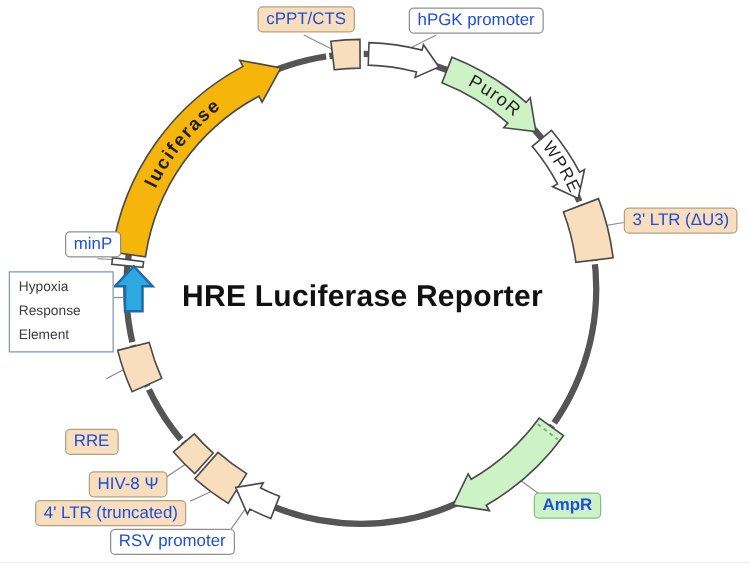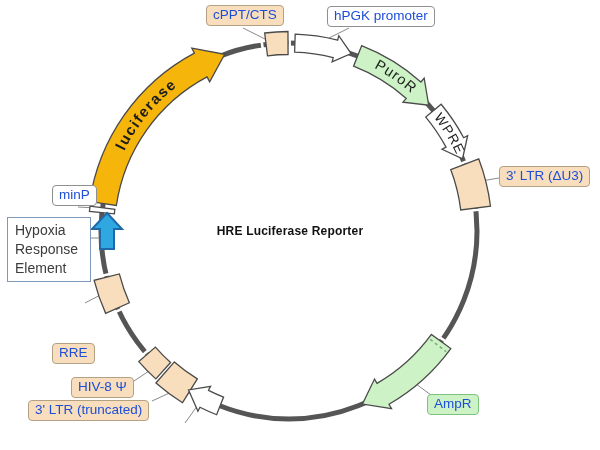--- a/index.html
+++ b/index.html
@@ -12,34 +12,34 @@
   .lbl{
     position:absolute;font-size:13.5px;color:#1d4ed8;line-height:16px;
     padding:1px 6px 2px 6px;border-radius:4px;border:1px solid #8f8f8f;
     background:#ffffff;white-space:nowrap;
   }
   .lbl.tan{background:#F8DEBD;border-color:#b3a185;}
   .lbl.green{background:#CDF2C5;border-color:#7fc27f;}
   #lbl-cppt{left:206px;top:5px;}
   #lbl-hpgk{left:327px;top:6px;}
   #lbl-ltr3{left:499px;top:166px;}
-  #lbl-ampr{left:427px;top:394px;}
+  #lbl-ampr{left:427px;top:394px;font-weight:bold;}
   #lbl-rsv{left:88px;top:423px;}
   #lbl-ltr5{left:28px;top:400px;}
   #lbl-psi{left:71px;top:377px;}
   #lbl-rre{left:52px;top:296px;margin-top:47px;}
   #lbl-minp{left:36px;top:185px;margin-left:16px;}
   #lbl-hre{
     left:7px;top:217px;width:68px;white-space:normal;border-radius:0;
-    border:1.5px solid #7e98ba;font-size:14px;line-height:19px;color:#3c3c3c;
+    border:1.5px solid #7e98ba;font-size:11px;line-height:19px;color:#3c3c3c;
     padding:3px 7px;background:#ffffff;
   }
   #title{
     position:absolute;left:140px;top:224px;width:300px;text-align:center;
-    font-size:12px;font-weight:bold;color:#111;letter-spacing:0.2px;
+    font-size:24px;font-weight:bold;color:#111;letter-spacing:0.2px;
   }
 </style>
 </head>
 <body>
 
 <div id="stage">
   <svg id="map" width="600" height="450">
       <circle cx="289" cy="231" r="188" fill="none" stroke="#555555" stroke-width="5"></circle>
       <line x1="263.47" y1="53.83" x2="260.90" y2="36.01" stroke="#ffffff" stroke-width="2.6"></line>
       <line x1="289.62" y1="52.00" x2="289.69" y2="34.00" stroke="#ffffff" stroke-width="2.6"></line>
@@ -79,20 +79,21 @@
       <path d="M 155.84 378.89 A 199 199 0 0 1 138.81 361.56 L 155.42 347.12 A 177 177 0 0 0 170.56 362.54 Z" fill="#F8DEBD" stroke="#4a4a4a" stroke-width="1.3" stroke-linejoin="miter"></path>
       <path d="M 105.66 313.39 A 201 201 0 0 1 94.14 280.31 L 119.35 273.93 A 175 175 0 0 0 129.38 302.74 Z" fill="#F8DEBD" stroke="#4a4a4a" stroke-width="1.3" stroke-linejoin="miter"></path>
       <path d="M 89.46 211.43 A 200.5 200.5 0 0 1 90.04 206.22 L 114.85 209.31 A 175.5 175.5 0 0 0 114.34 213.87 Z" fill="#FFFFFF" stroke="#4a4a4a" stroke-width="1.3" stroke-linejoin="miter"></path>
       <polygon points="107,213 122,229 114,229 114,249 100,249 100,229 92,229" fill="#2FA8E1" stroke="#2069A8" stroke-width="2" stroke-linejoin="miter"></polygon>
     </svg>
 
   <div class="lbl tan" id="lbl-cppt">cPPT/CTS</div>
   <div class="lbl" id="lbl-hpgk">hPGK promoter</div>
   <div class="lbl tan" id="lbl-ltr3">3' LTR (ΔU3)</div>
   <div class="lbl green" id="lbl-ampr">AmpR</div>
-  <div class="lbl tan" id="lbl-ltr5">3' LTR (truncated)</div>
+  <div class="lbl" id="lbl-rsv">RSV promoter</div>
+  <div class="lbl tan" id="lbl-ltr5">4' LTR (truncated)</div>
   <div class="lbl tan" id="lbl-psi">HIV-8 Ψ</div>
   <div class="lbl tan" id="lbl-rre">RRE</div>
   <div class="lbl" id="lbl-minp">minP</div>
   <div class="lbl" id="lbl-hre">Hypoxia Response Element</div>
 
   <div id="title">HRE Luciferase Reporter</div>
 </div>
 
 </body></html>

